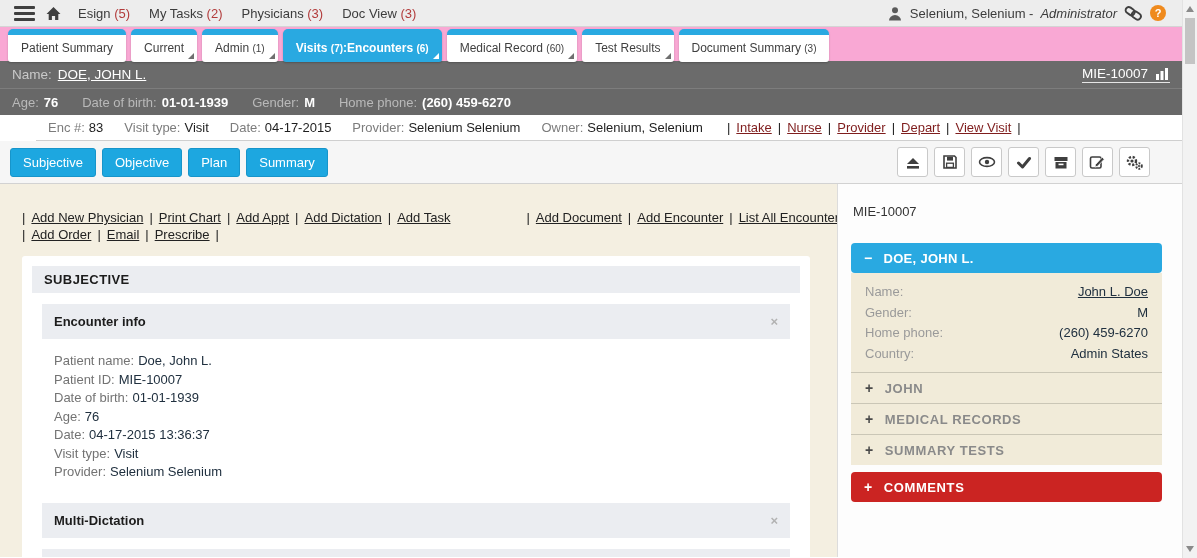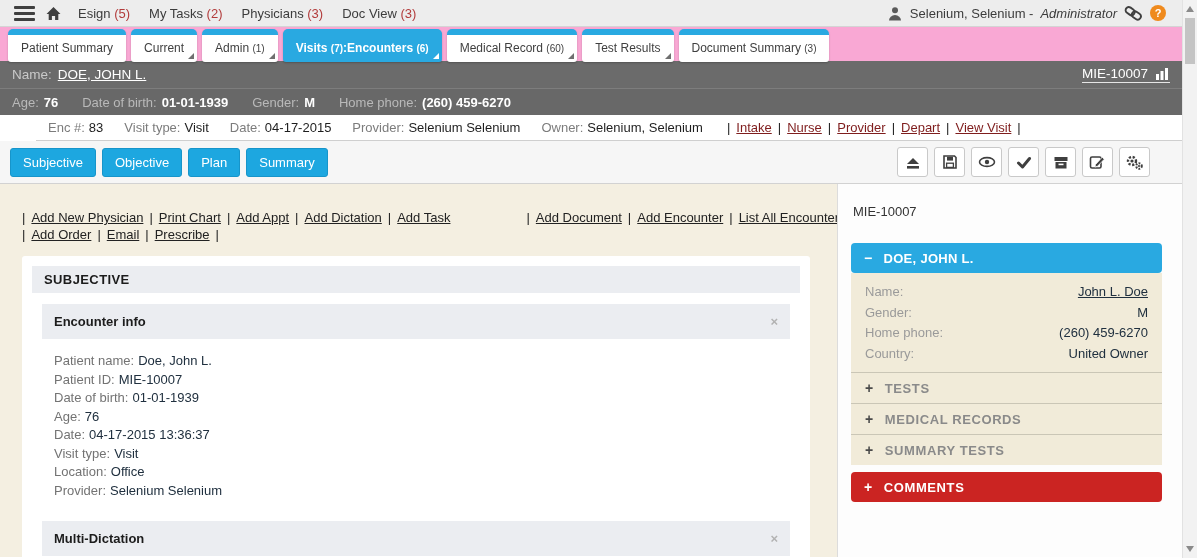--- a/index.html
+++ b/index.html
@@ -317,21 +317,20 @@
             <span>Encounter info</span>
             <span class="x">×</span>
           </div>
           <div class="fields">
             <div><span class="lbl">Patient name:</span><span class="val">Doe, John L.</span></div>
             <div><span class="lbl">Patient ID:</span><span class="val">MIE-10007</span></div>
             <div><span class="lbl">Date of birth:</span><span class="val">01-01-1939</span></div>
             <div><span class="lbl">Age:</span><span class="val">76</span></div>
             <div><span class="lbl">Date:</span><span class="val">04-17-2015 13:36:37</span></div>
             <div><span class="lbl">Visit type:</span><span class="val">Visit</span></div>
-            <div><span class="lbl">Location:</span><span class="val">Office</span></div>
             <div><span class="lbl">Provider:</span><span class="val">Selenium Selenium</span></div>
           </div>
         </div>
 
         <div class="section">
           <div class="section-band">
             <span>Multi-Dictation</span>
             <span class="x">×</span>
           </div>
         </div>
@@ -360,26 +359,26 @@
           <div class="sb-row">
             <span class="lbl">Gender:</span>
             <span class="val">M</span>
           </div>
           <div class="sb-row">
             <span class="lbl">Home phone:</span>
             <span class="val">(260) 459-6270</span>
           </div>
           <div class="sb-row">
             <span class="lbl">Country:</span>
-            <span class="val">United Owner</span>
+            <span class="val">Admin States</span>
           </div>
         </div>
         <div class="sb-sec">
           <span class="plus">+</span>
-          <span>TESTS</span>
+          <span>JOHN</span>
         </div>
         <div class="sb-sec">
           <span class="plus">+</span>
           <span>MEDICAL RECORDS</span>
         </div>
         <div class="sb-sec">
           <span class="plus">+</span>
           <span>SUMMARY TESTS</span>
         </div>
         <div class="sb-comments">

